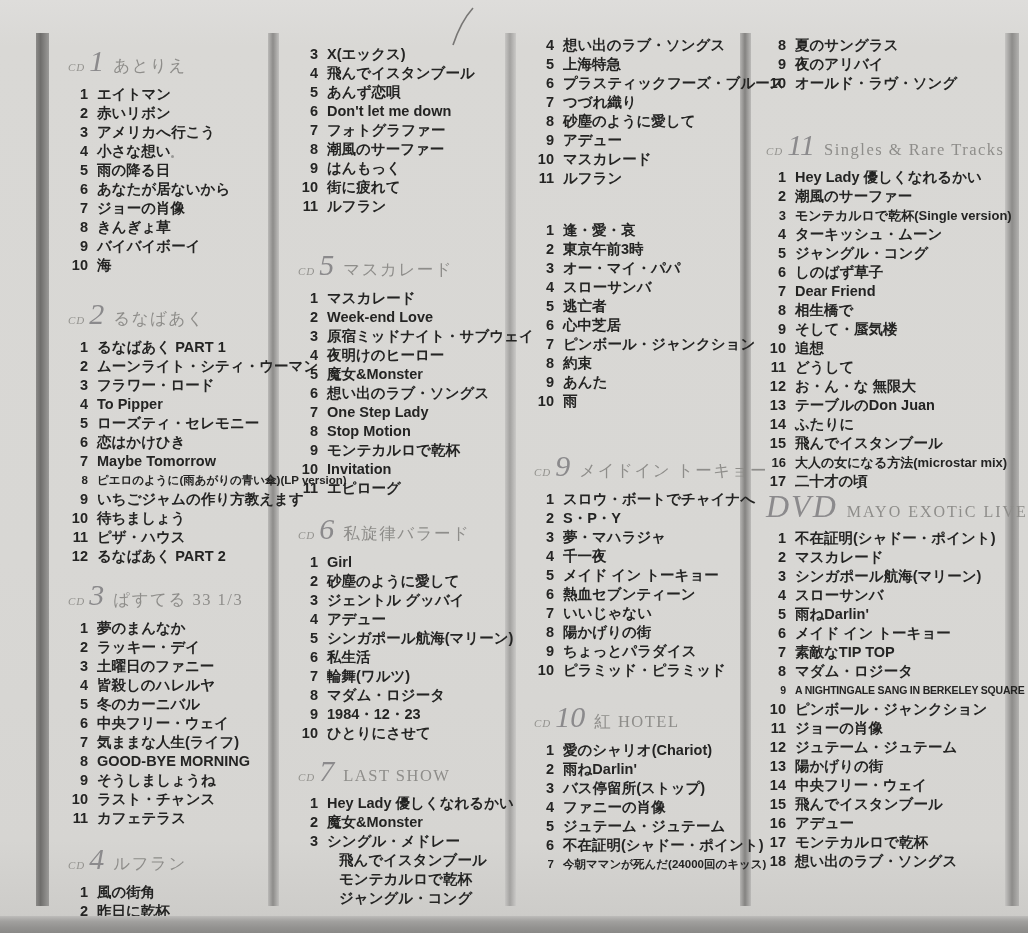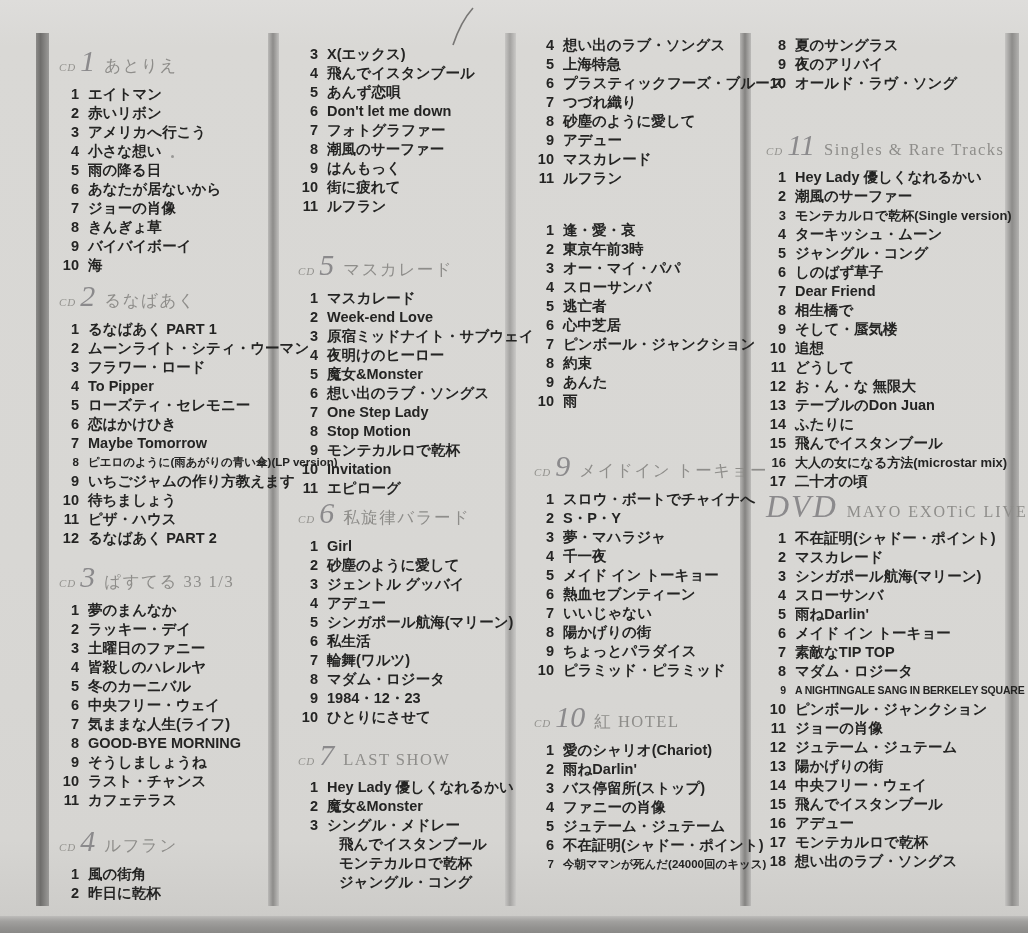--- a/index.html
+++ b/index.html
@@ -17,21 +17,21 @@
   .bar-sep1 {left:268px;width:11px;background:linear-gradient(90deg,#bab9b7,#8d8c8a 45%,#c0bfbd);}
   .bar-sep2 {left:505px;width:11px;background:linear-gradient(90deg,#c6c5c3,#a3a2a0 45%,#cac9c7);}
   .bar-sep3 {left:740px;width:11px;background:linear-gradient(90deg,#b5b4b2,#848381 45%,#bbbab8);}
   .bar-right{left:1005px;width:14px;background:linear-gradient(90deg,#c5c4c2,#8d8c8a 50%,#b3b2b0);}
   .bottom-band{
     position:absolute;left:0;top:916px;width:1028px;height:17px;
     background:linear-gradient(180deg,#bdbcba 0%,#a2a19f 30%,#949391 65%,#8a8987 100%);
   }
   
   .column{position:absolute;}
-  #col-0{left:59px; top:40px;width:206px;}
+  #col-0{left:68px; top:40px;width:206px;}
   #col-1{left:298px;top:40px;width:205px;}
   #col-2{left:534px;top:28px;width:205px;}
   #col-3{left:766px;top:28px;width:240px;}
 
   .cd-header{margin-bottom:8px;white-space:nowrap;}
   .cd-prefix{
     font-family:"Liberation Serif","DejaVu Serif",serif;font-style:italic;
     font-size:11px;letter-spacing:1px;margin-right:4px;color:#94938f;
   }
   .cd-num{
@@ -49,22 +49,22 @@
     display:flex;align-items:baseline;line-height:19px;
     font-size:14.5px;font-weight:600;color:#242423;white-space:nowrap;
   }
   .track .no{width:20px;text-align:right;margin-right:9px;flex:none;}
   .track.indent .name{padding-left:41px;}
   .track.small {font-size:11.5px;}
   .track.msmall{font-size:13px;}
   .track.xsmall{font-size:10.5px;letter-spacing:-0.2px;}
 
   
-  .b-cd1{margin-top:6px} .b-cd2{margin-top:6px} .b-cd3{margin-top:14px} .b-cd4{margin-top:16px}
-  .b-cd4cont{margin-top:5px} .b-cd5{margin-top:34px} .b-cd6{} .b-cd7{margin-top:13px}
+  .b-cd1{margin-top:6px} .b-cd2{margin-top:24px} .b-cd3{margin-top:14px} .b-cd4{margin-top:16px}
+  .b-cd4cont{margin-top:5px} .b-cd5{margin-top:34px} .b-cd6{margin-top:16px} .b-cd7{margin-top:13px}
   .b-cd7cont{margin-top:8px} .b-cd8{margin-top:33px} .b-cd9{margin-top:40px} .b-cd10{margin-top:22px}
   .b-cd10cont{margin-top:8px} .b-cd11{margin-top:37px} .b-dvd{}
 
   .pen-mark{position:absolute;left:440px;top:2px;}
   .speck{position:absolute;width:3px;height:3px;border-radius:50%;background:#6d6c6a;opacity:.6;}
   .speck-1{left:171px;top:155px;}
   .speck-2{left:418px;top:371px;width:2px;height:2px;}
 </style>
 </head>
 <body>

